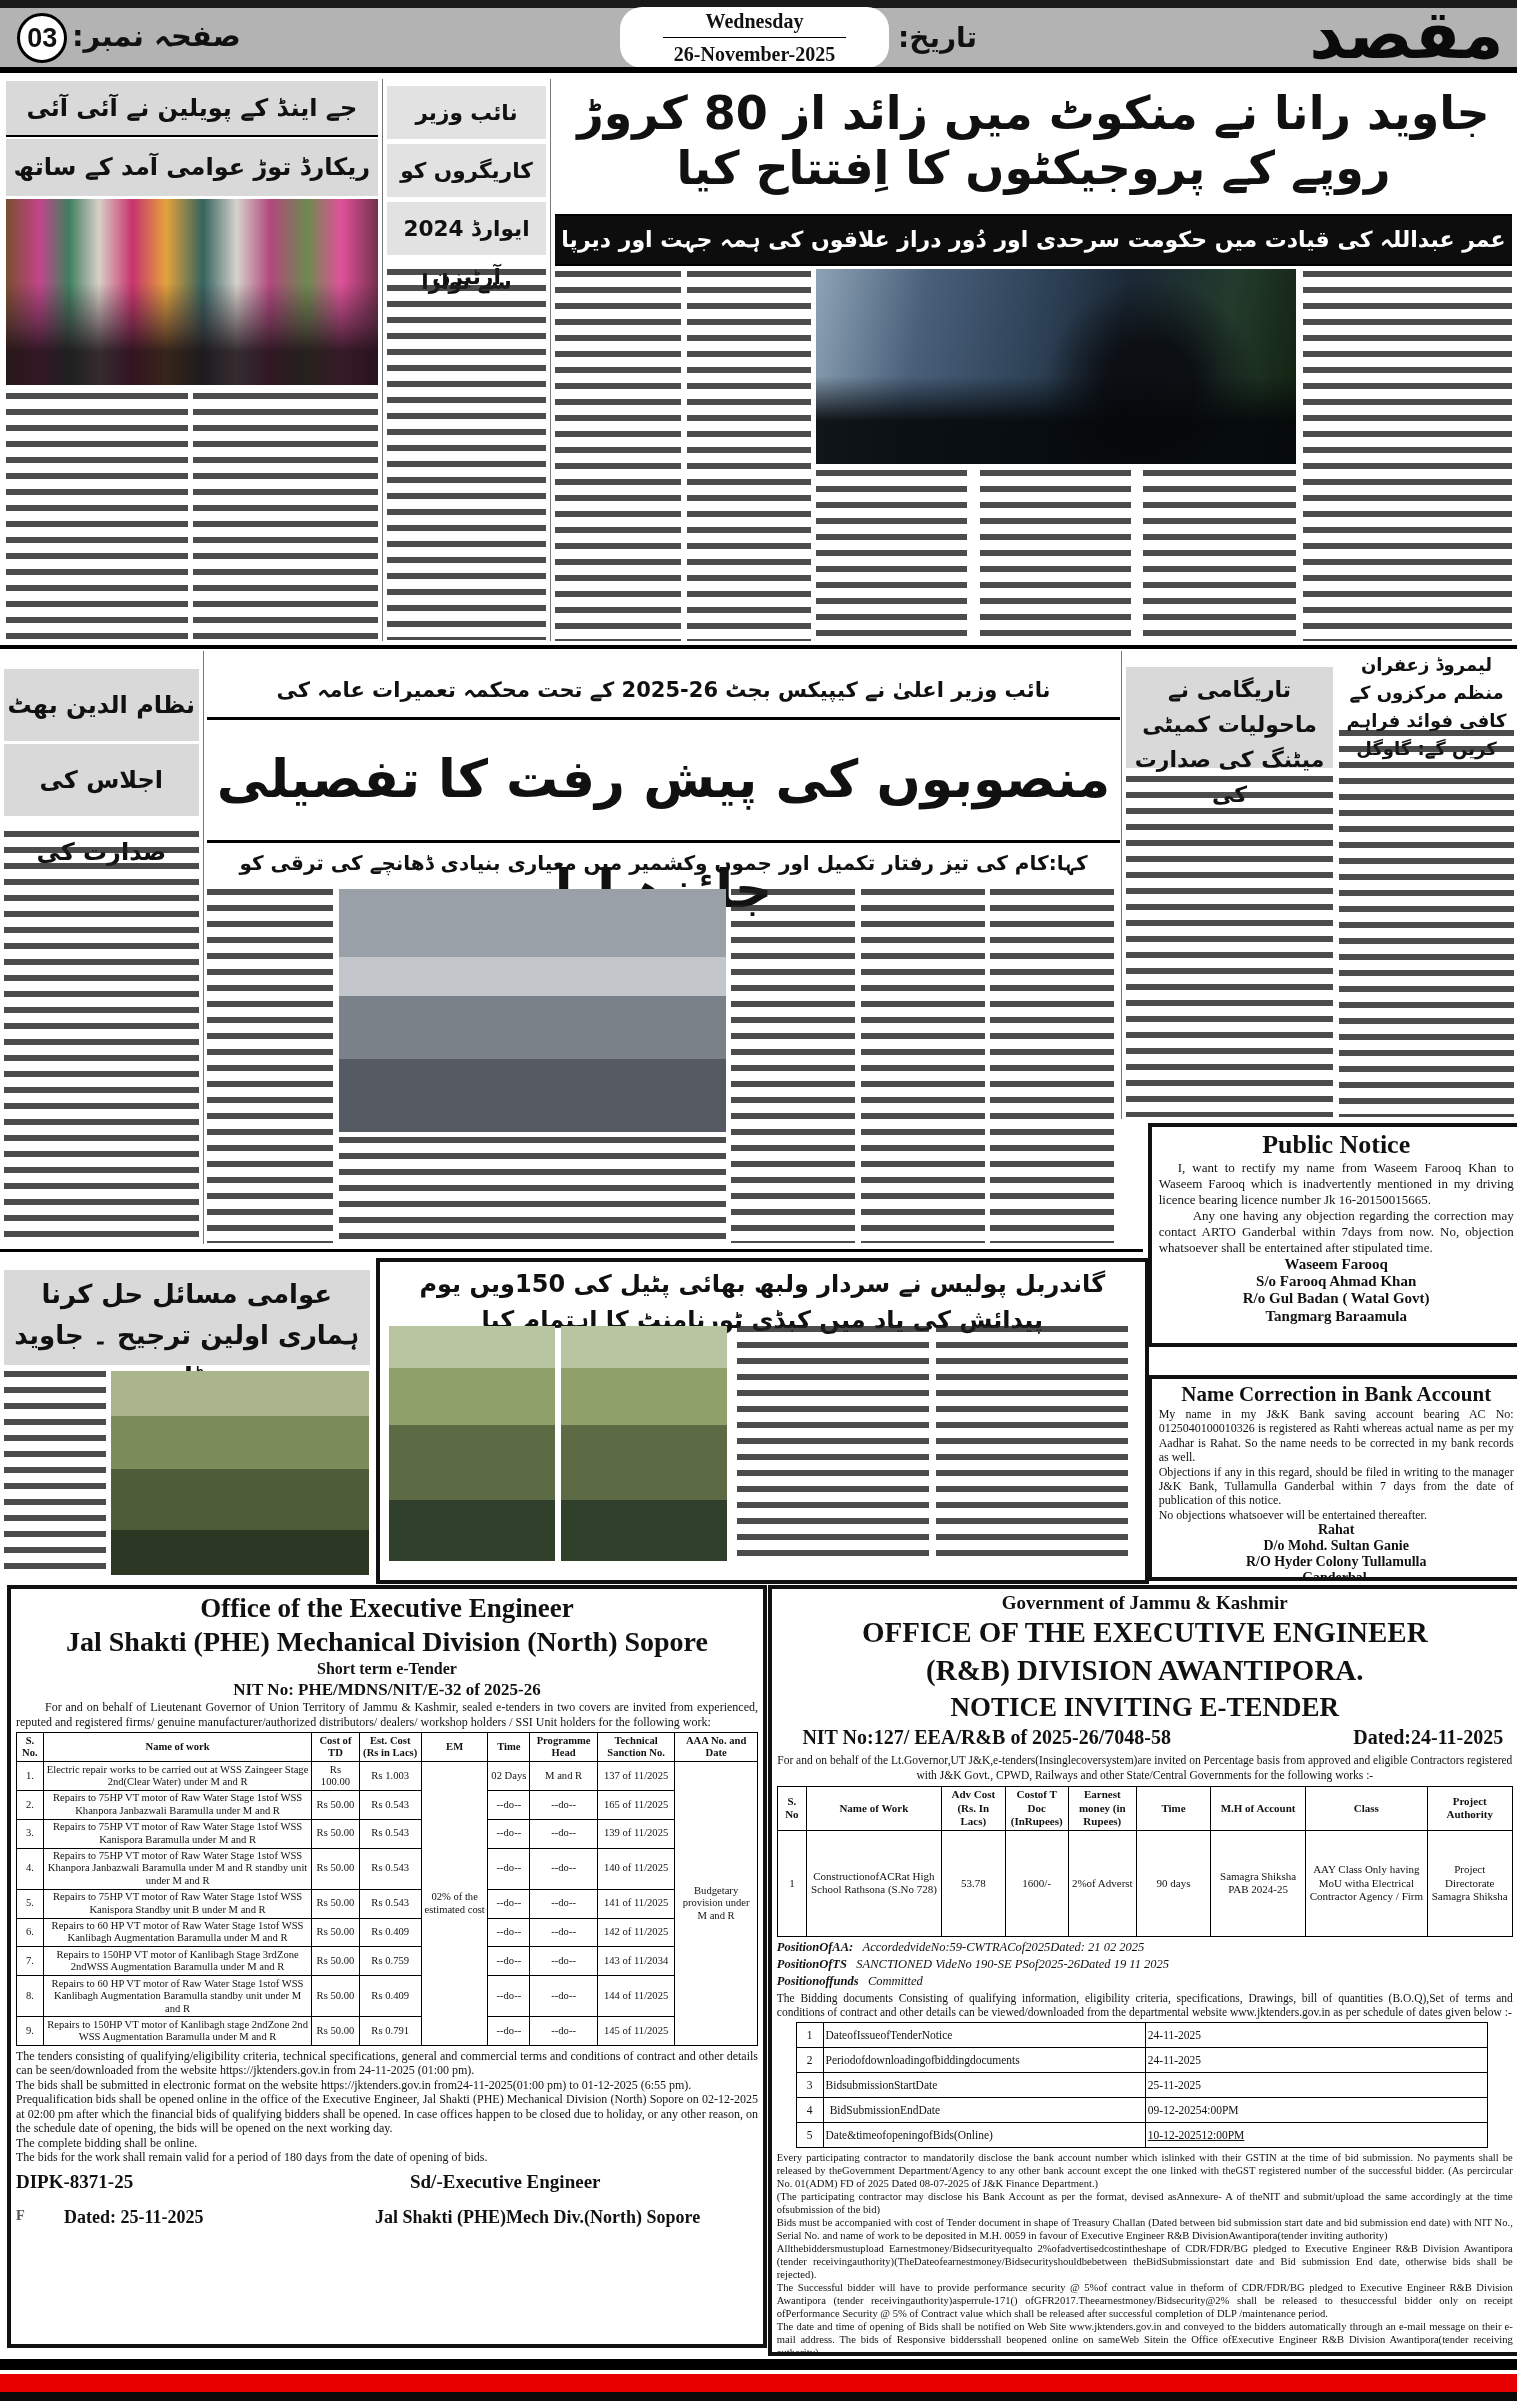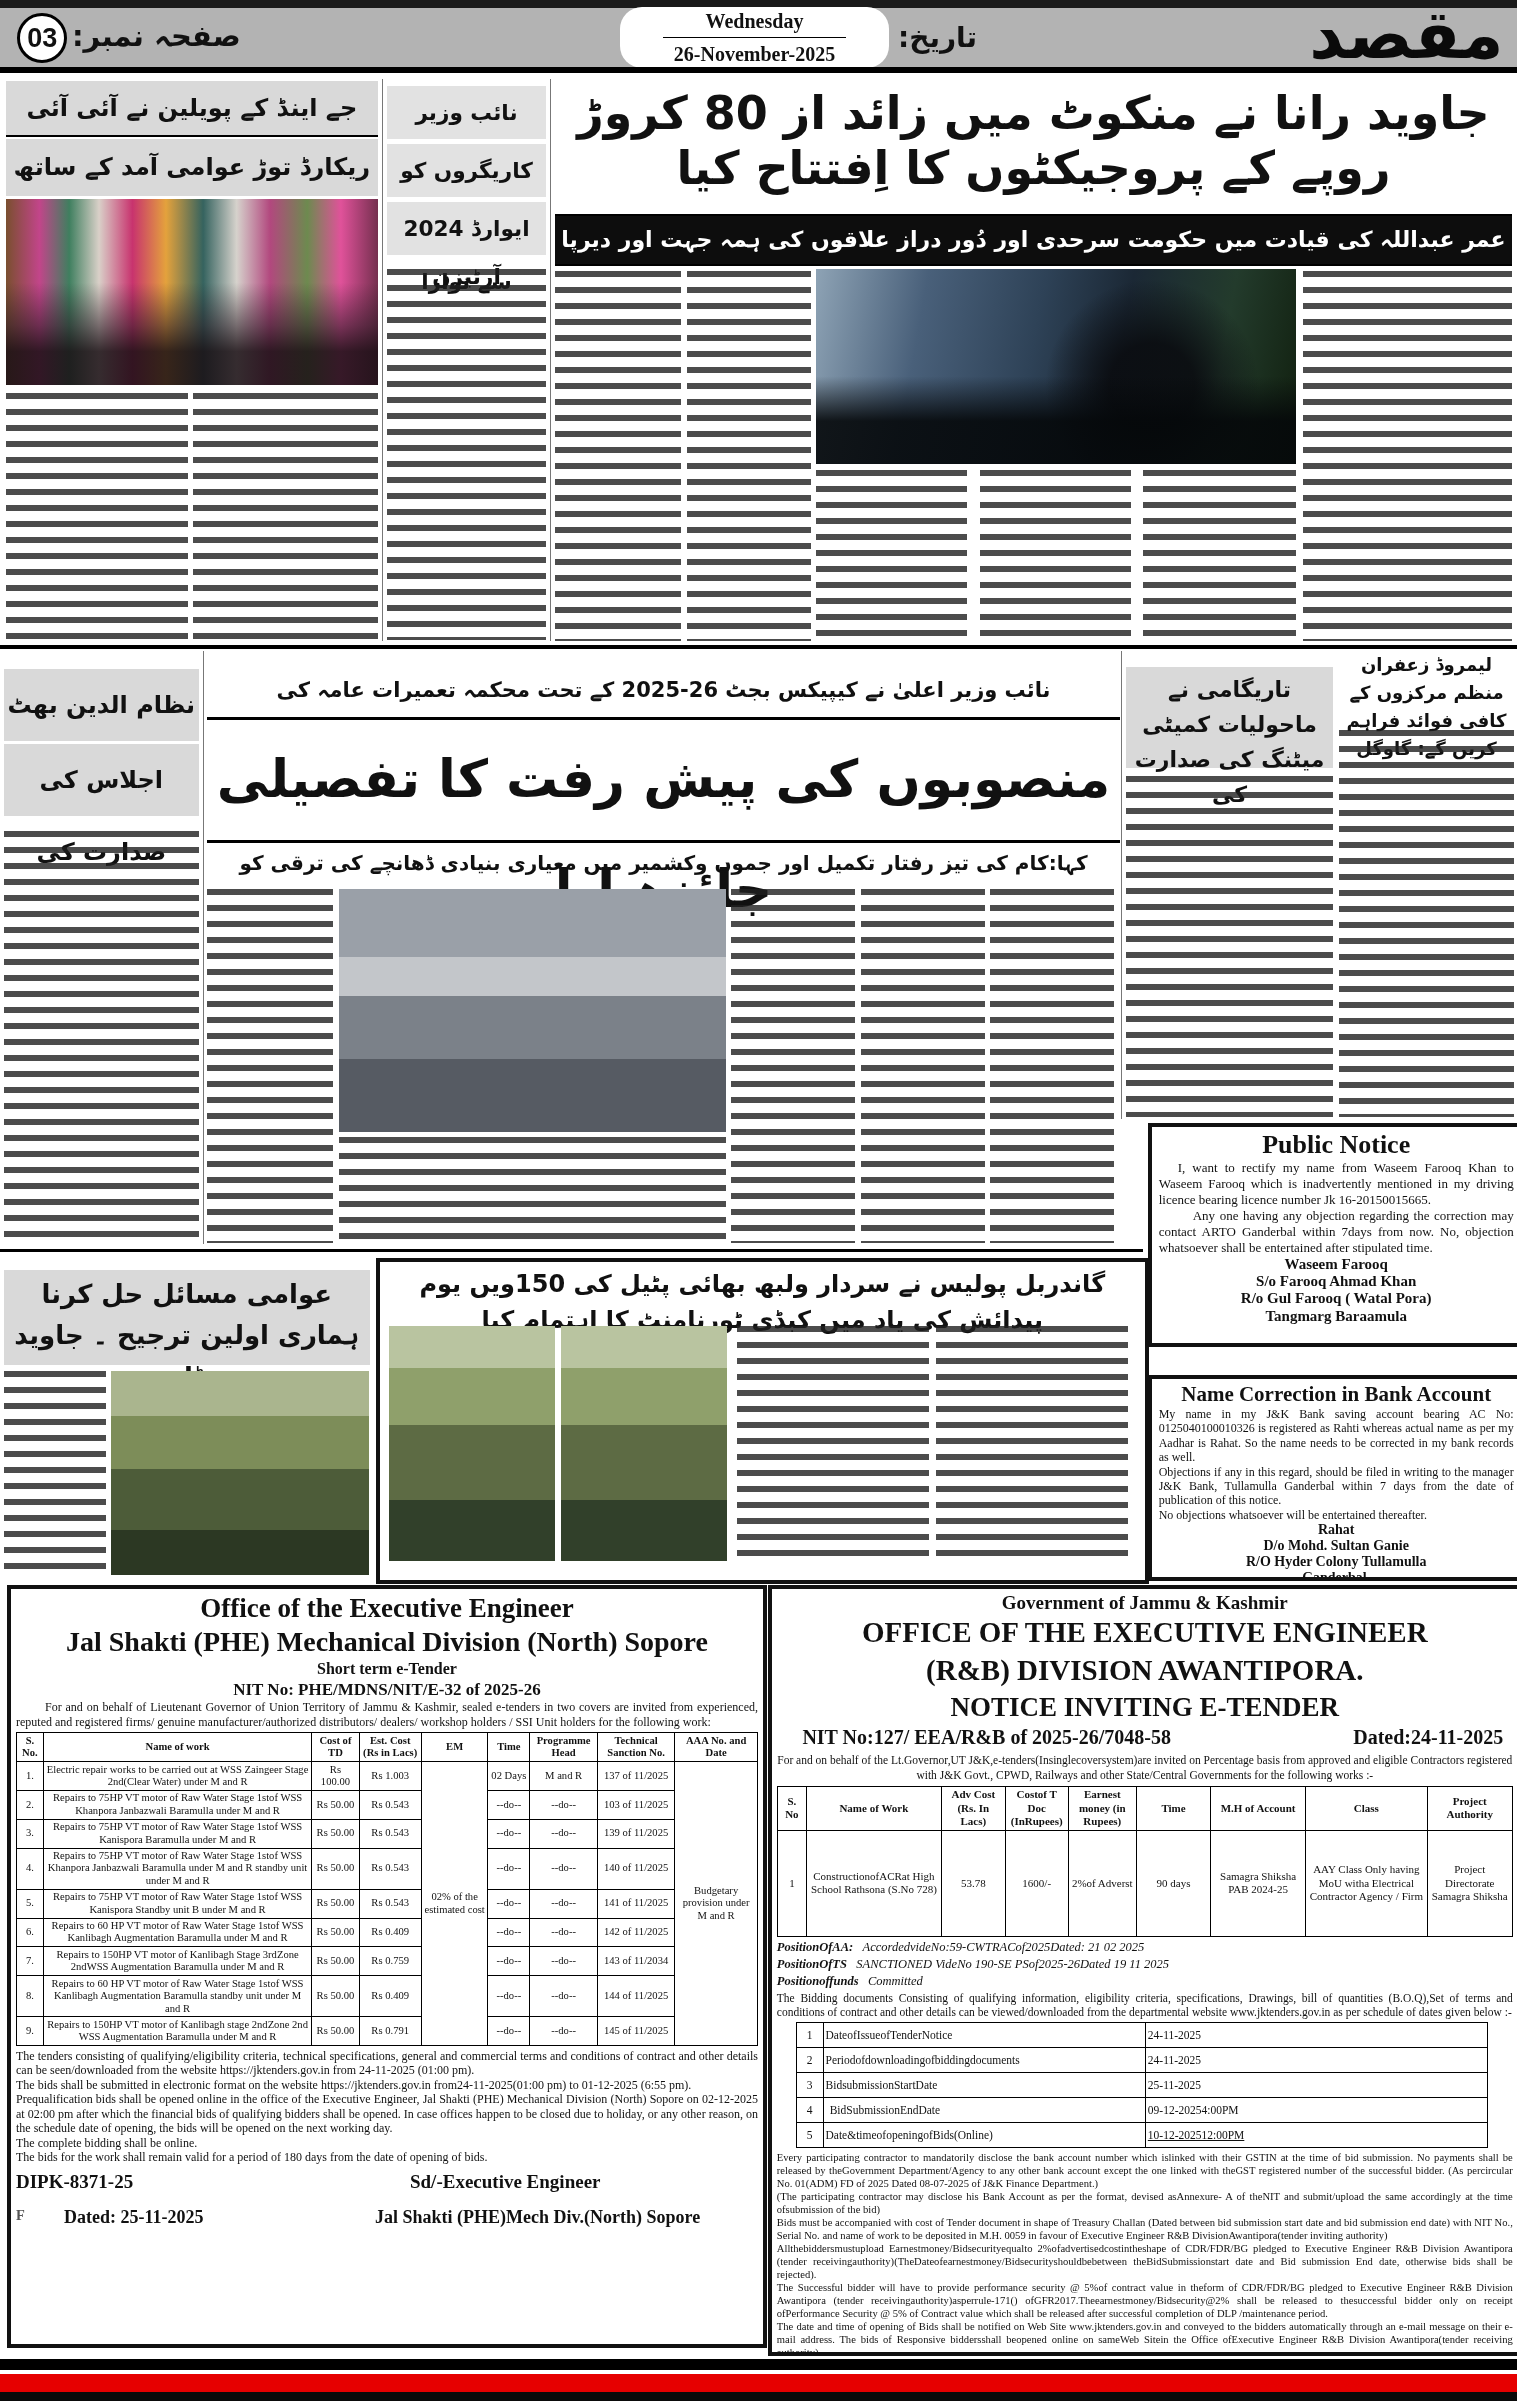--- a/index.html
+++ b/index.html
@@ -105,21 +105,21 @@
 
   <div class="abs ur b ctr" style="left:1339px;top:651px;width:175px;height:72px;font-size:18px;line-height:1.55;">لیمروڈ زعفران منظم مرکزوں کے کافی فوائد فراہم کریں گے: گاوگل</div>
   <div class="abs tx" style="left:1339px;top:730px;width:175px;height:387px;"></div>
 
   <div class="abs box" style="left:1148px;top:1123px;width:355px;height:210px;padding:2.9px 6.7px;">
     <div class="en b ctr" style="font-size:26px;">Public Notice</div>
     <div class="en just" style="font-size:13px;line-height:16px;text-indent:19px;">I, want to rectify my name from Waseem Farooq Khan to Waseem Farooq which is inadvertently mentioned in my driving licence bearing licence number Jk 16-20150015665.</div>
     <div class="en just" style="font-size:13px;line-height:16px;text-indent:34px;">Any one having any objection regarding the correction may contact ARTO Ganderbal within 7days from now. No, objection whatsoever shall be entertained after stipulated time.</div>
     <div class="en sig" style="font-size:15px;line-height:17.3px;">Waseem  Farooq</div>
     <div class="en sig" style="font-size:15px;line-height:17.3px;">S/o Farooq Ahmad Khan</div>
-    <div class="en sig" style="font-size:15px;line-height:17.3px;">R/o Gul Farooq ( Watal Pora)</div>
+    <div class="en sig" style="font-size:15px;line-height:17.3px;">R/o Gul Badan ( Watal Govt)</div>
     <div class="en sig" style="font-size:15px;line-height:17.3px;">Tangmarg  Baraamula</div>
   </div>
 
   <div class="abs hrule" style="left:0;top:1249px;width:1143px;height:3.4px;"></div>
 
   <div class="abs gband ur b ctr" style="left:3.8px;top:1270px;width:366px;height:91px;font-size:26px;line-height:1.6;padding-top:3.8px;">عوامی مسائل حل کرنا ہماری اولین ترجیح ۔ جاوید ڈار</div>
   <div class="abs tx" style="left:3.8px;top:1371px;width:102px;height:204px;"></div>
   <div class="abs photo photo-award" style="left:111px;top:1371px;width:258px;height:204px;"></div>
 
   <div class="abs box" style="left:376px;top:1258px;width:757px;height:310px;padding:3.8px;">
@@ -184,21 +184,21 @@
             <td>137 of 11/2025</td>
         <td rowspan="9">Budgetary provision under  M and R</td>
       </tr>
       <tr>
             <td>2.</td>
             <td>Repairs to 75HP VT motor of Raw Water Stage 1stof WSS Khanpora Janbazwali Baramulla under M and R</td>
             <td>Rs 50.00</td>
             <td>Rs 0.543</td>
             <td>--do--</td>
             <td>--do--</td>
-            <td>103 of 11/2025</td>
+            <td>165 of 11/2025</td>
           </tr>
       <tr>
             <td>3.</td>
             <td>Repairs to 75HP VT motor of Raw Water Stage 1stof WSS Kanispora Baramulla under M and R</td>
             <td>Rs 50.00</td>
             <td>Rs 0.543</td>
             <td>--do--</td>
             <td>--do--</td>
             <td>139 of 11/2025</td>
           </tr>

